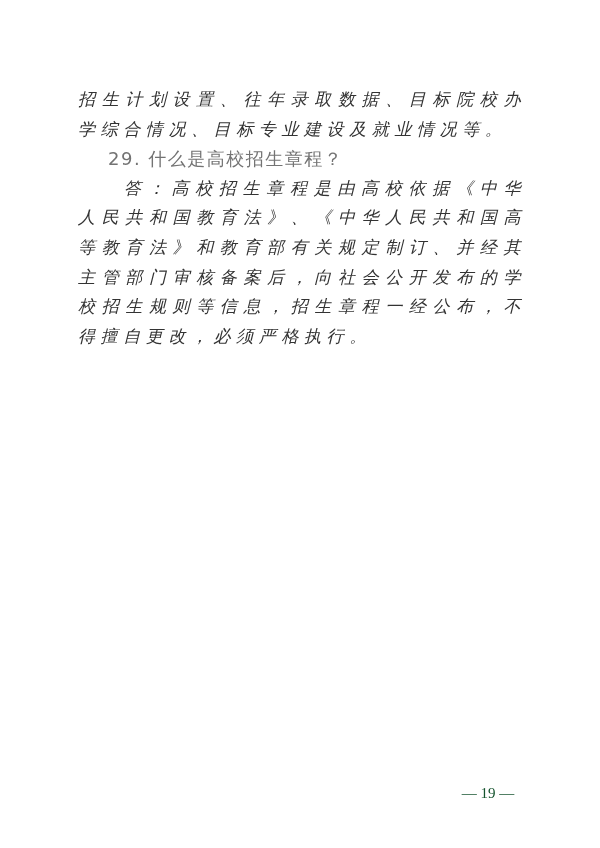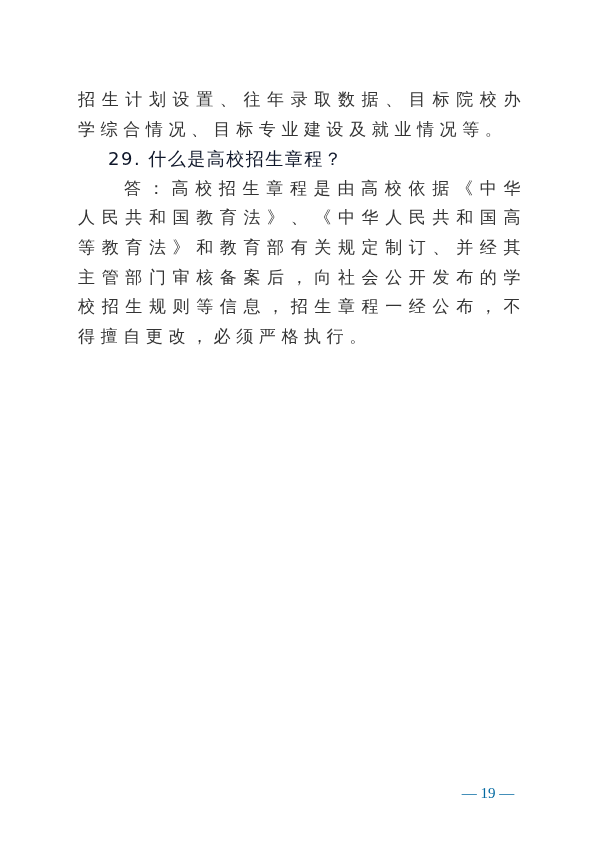--- a/index.html
+++ b/index.html
@@ -32,43 +32,44 @@
       margin: 0;
       font-family: "DejaVu Serif", "Liberation Serif", serif;
       font-size: 17px;
       line-height: 29.6px;
       letter-spacing: 5.6px;
       text-align: justify;
       text-align-last: left;
       color: #333333;
       word-break: break-all;
       font-weight: 300;
+      font-style: italic;
     }
     .para.indent {
       text-indent: 46px;
     }
     .heading {
       margin: 0;
       padding-left: 30px;
       font-family: "DejaVu Sans", "Liberation Sans", sans-serif;
       font-size: 18px;
       line-height: 29.6px;
       letter-spacing: 1.5px;
-      color: #0f172a;
+      color: #737373;
       font-weight: 400;
     }
     .page-number {
       position: absolute;
       left: 458px;
       top: 785px;
       width: 60px;
       text-align: center;
       font-family: "Liberation Serif", "DejaVu Serif", serif;
       font-size: 15px;
-      color: #0369a1;
+      color: #14532d;
       letter-spacing: 0px;
     }
   </style>
 </head>
 <body>
 
 <div class="page">
   <div class="content">
     <p class="para">招生计划设置、往年录取数据、目标院校办学综合情况、目标专业建设及就业情况等。</p>
     <h3 class="heading">29. 什么是高校招生章程？</h3>

